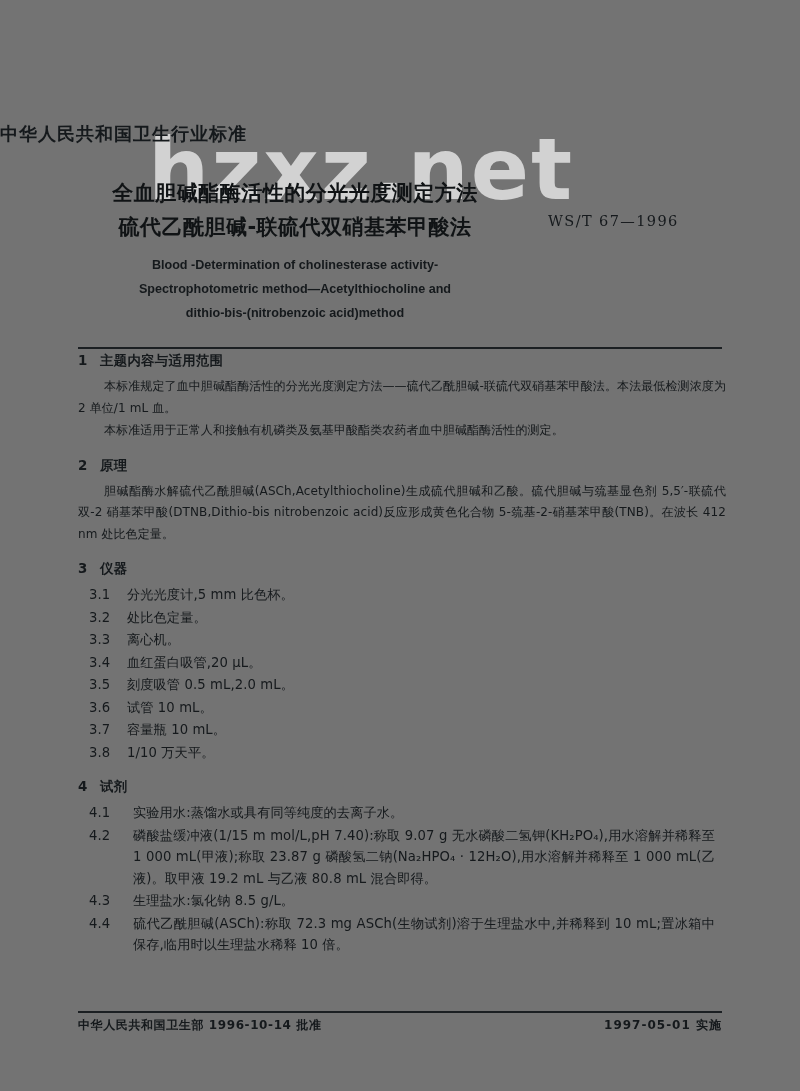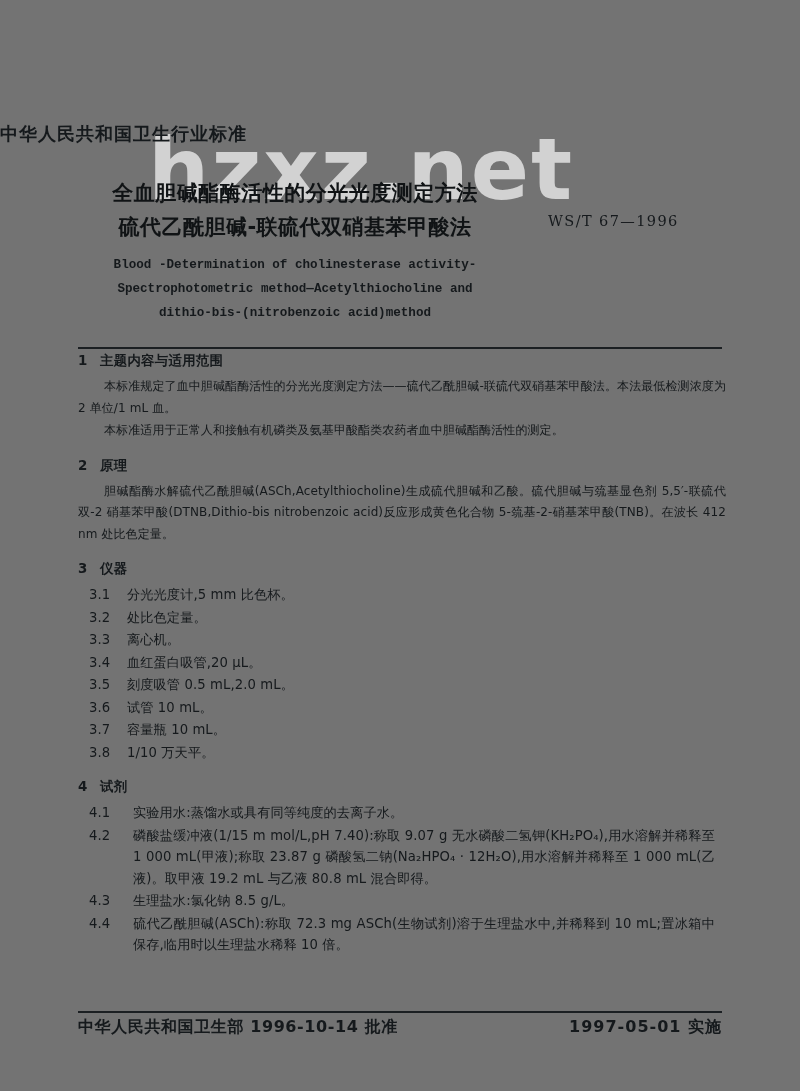--- a/index.html
+++ b/index.html
@@ -85,21 +85,21 @@
     letter-spacing: 1.4px;
     color: #15191c;
     white-space: nowrap;
   }
   .title-en {
     position: absolute;
     left: 60px;
     top: 77px;
     width: 470px;
     text-align: center;
-    font-family: Liberation Mono, monospace;
+    font-family: Liberation Sans, sans-serif;
     font-weight: bold;
     font-size: 12.6px;
     line-height: 24px;
     color: #15191c;
   }
   .title-en div { white-space: nowrap; }
 
   
   .rule {
     position: absolute;
@@ -161,21 +161,21 @@
 
   
   #footer {
     position: absolute;
     left: 78px;
     top: 1017px;
     width: 644px;
     z-index: 3;
     font-family: "DejaVu Sans", "Liberation Sans", sans-serif;
     font-weight: bold;
-    font-size: 16px;
+    font-size: 12px;
     letter-spacing: 0.6px;
     color: #15191c;
     display: flex;
     justify-content: space-between;
     align-items: flex-start;
   }
   #footer .right { letter-spacing: 1px; }
 </style>
 </head>
 <body>

